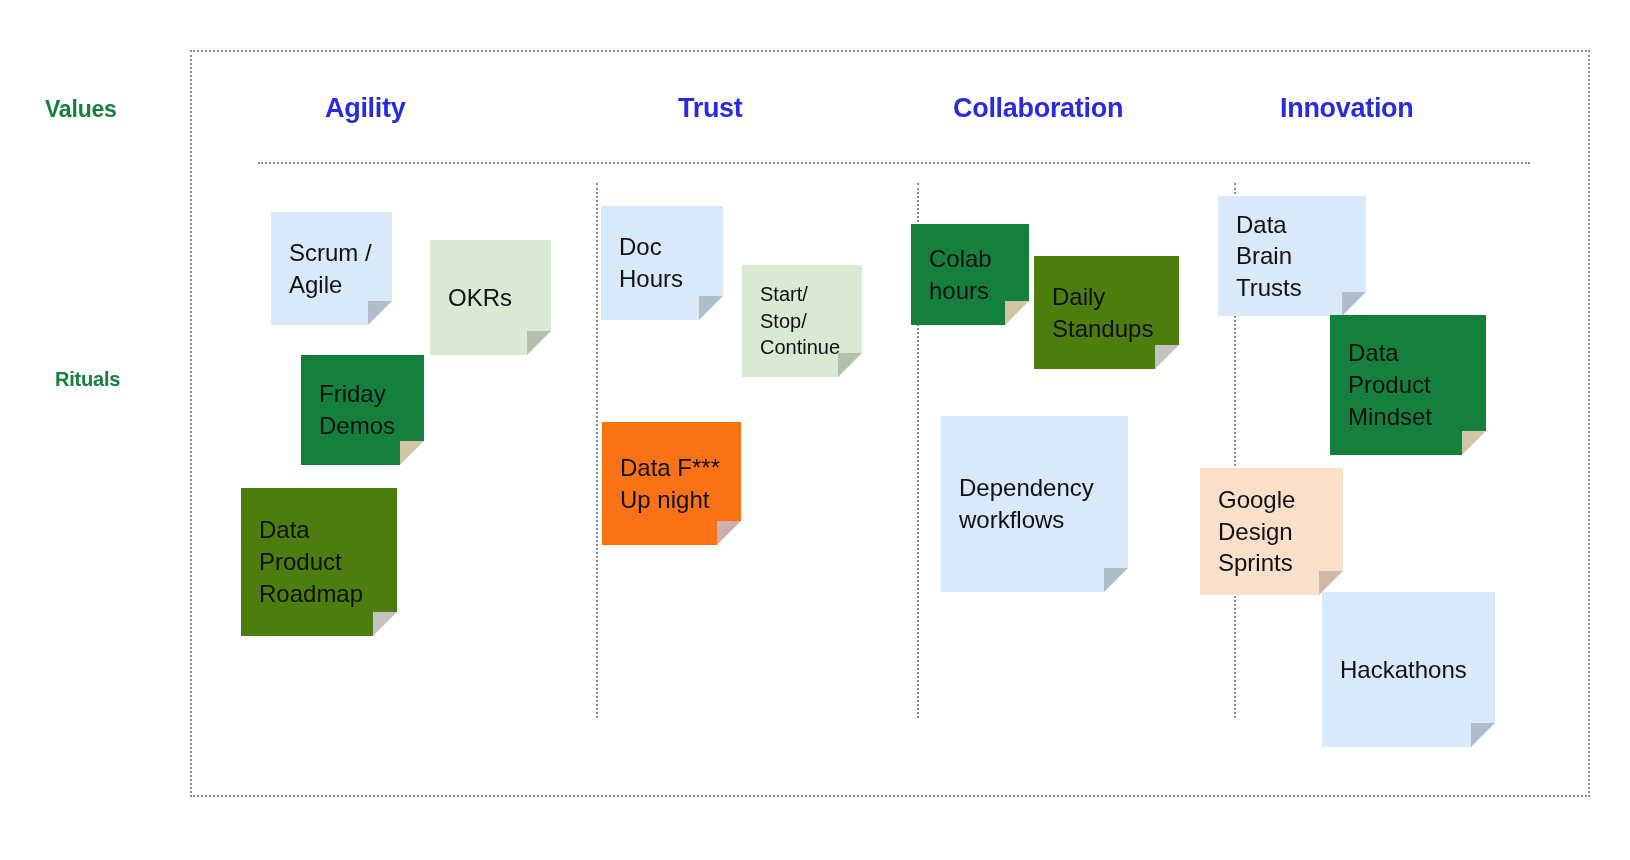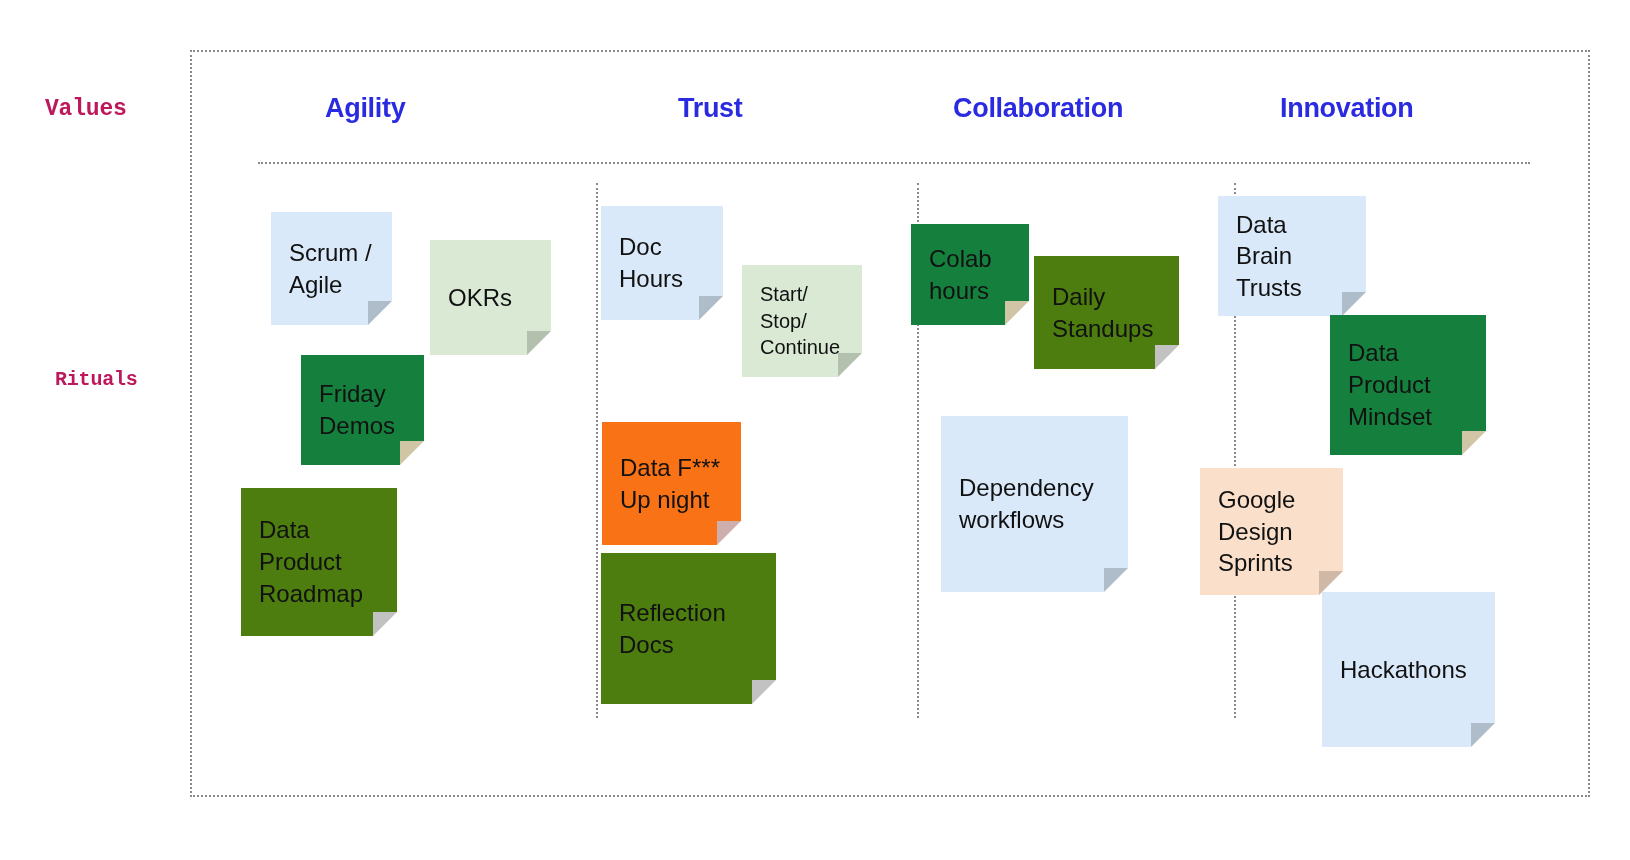--- a/index.html
+++ b/index.html
@@ -19,23 +19,22 @@
     position: absolute;
     left: 0; top: 0;
     width: 1630px;
     height: 860px;
   }
 
   
   .row-label {
     position: absolute;
     font-weight: bold;
-    color: #be185d;
+    color: #15803d;
     letter-spacing: -0.2px;
-    font-family: Liberation Mono, monospace;
   }
   #label-values {
     left: 45px;
     top: 96px;
     font-size: 23px;
   }
   #label-rituals {
     left: 55px;
     top: 368px;
     font-size: 20px;
@@ -184,24 +183,20 @@
   <div class="note c-blue" style="left:601px; top:206px; width:122px; height:114px;">
     <span class="note-text">Doc
 Hours</span>
   </div>
 
   <div class="note c-pink" style="left:602px; top:422px; width:139px; height:123px;">
     <span class="note-text">Data F***
 Up night</span>
   </div>
 
-  <div class="note c-gray" style="left:601px; top:553px; width:175px; height:151px;">
-    <span class="note-text">Reflection
-Docs</span>
-  </div>
 
   <div class="note c-yellow" style="left:911px; top:224px; width:118px; height:101px;">
     <span class="note-text">Colab
 hours</span>
   </div>
 
   <div class="note c-gray" style="left:1034px; top:256px; width:145px; height:113px;">
     <span class="note-text">Daily
 Standups</span>
   </div>

